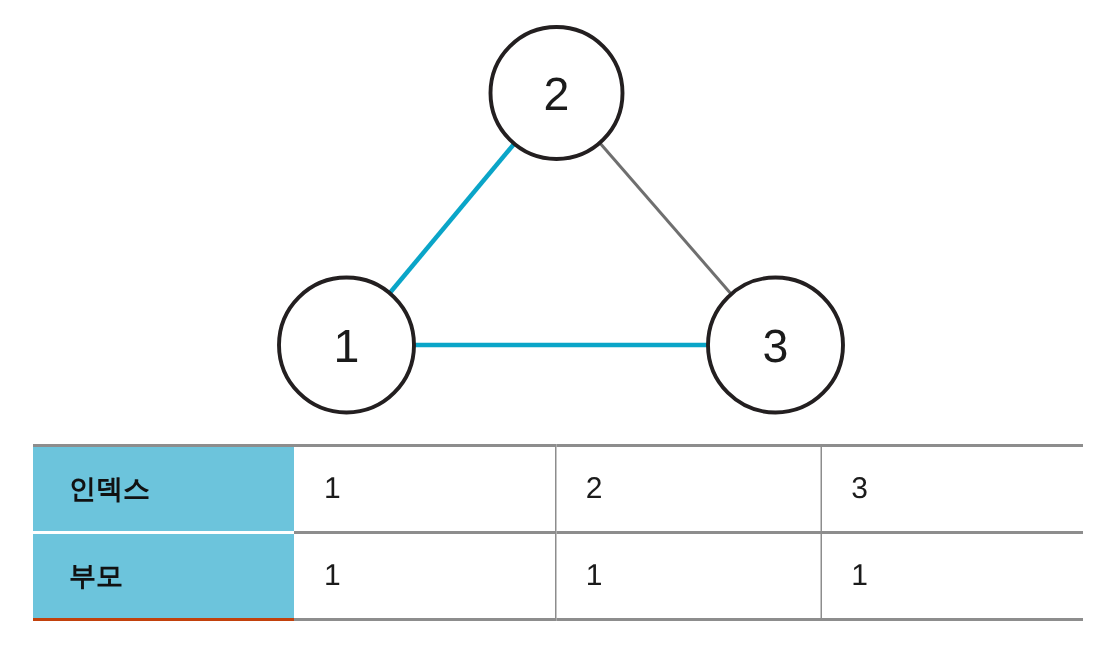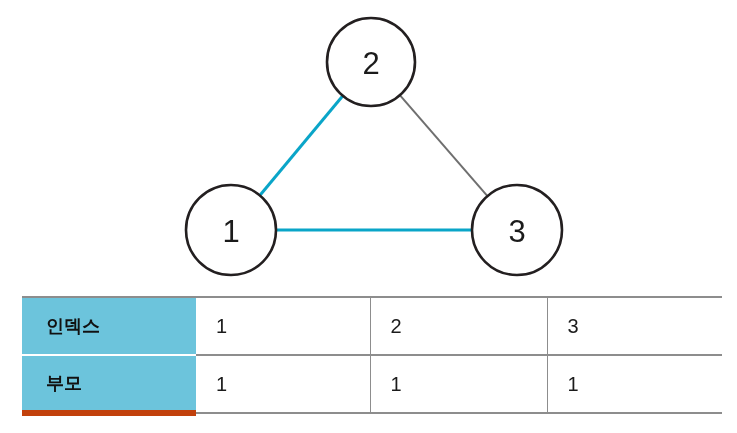--- a/index.html
+++ b/index.html
@@ -72,21 +72,21 @@
     font-size: 18px;
     font-weight: bold;
     text-align: left;
     padding: 0 12px 0 24px;
     border-top: 2px solid #8d8d8d;
     border-bottom: 2px solid #ffffff;
     box-sizing: border-box;
   }
   tr.row-parent th.row-head {
     border-top: 2px solid #ffffff;
-    border-bottom: 6px solid #c2410c;
+    border-bottom: 2px solid #c2410c;
   }
   td.data-cell {
     background: #ffffff;
     font-size: 20px;
     font-weight: 400;
     text-align: left;
     padding: 0 0 0 20px;
     border-top: 2px solid #8d8d8d;
     border-left: 1.5px solid #8d8d8d;
     box-sizing: border-box;

